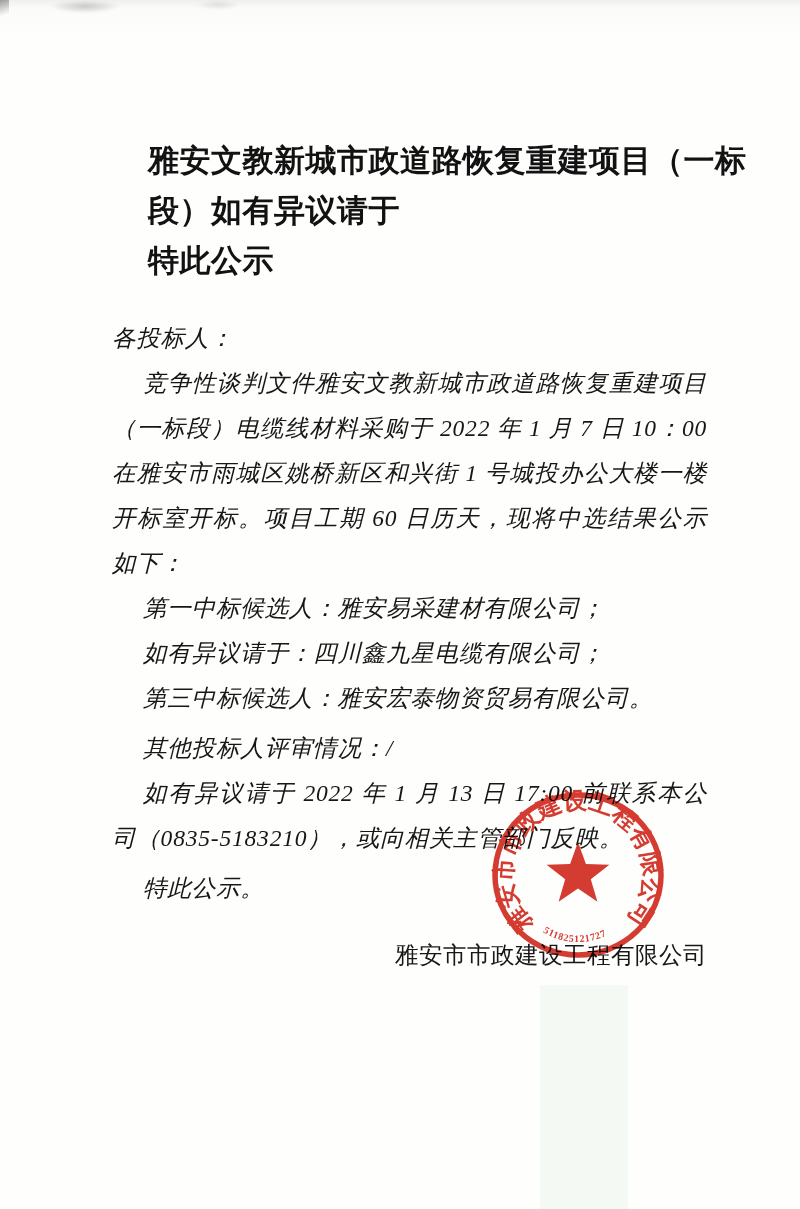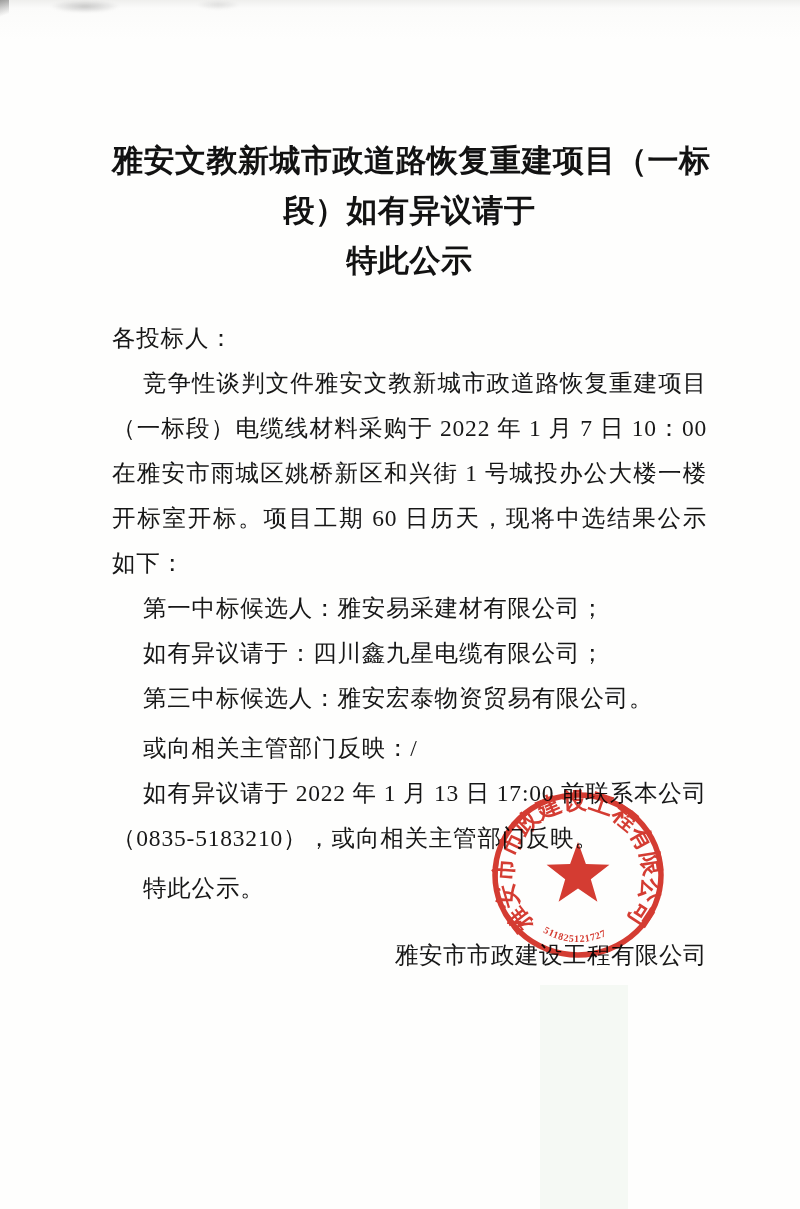--- a/index.html
+++ b/index.html
@@ -37,35 +37,36 @@
 
   .content {
     position: absolute;
     left: 112px;
     top: 0;
     width: 595px;
   }
 
   .title-block {
     margin-top: 136px;
-    text-align: center;
     font-weight: bold;
     font-size: 31px;
     line-height: 50px;
     letter-spacing: 0.5px;
     color: #121212;
+    margin-left: 36px;
   }
   .title-line { white-space: nowrap; }
 
   .body-block {
     margin-top: 30px;
     font-size: 23.5px;
     line-height: 45px;
     text-align: justify;
     letter-spacing: 0.8px;
+    font-style: italic;
   }
   .body-block p {
     margin: 0;
     text-justify: inter-character;
   }
   .indent { text-indent: 31px; }
   .gap-sm { margin-top: 5px !important; }
 
   .sig-block {
     margin-top: 20px;
@@ -108,21 +109,21 @@
       <div class="title-line">段）如有异议请于</div>
       <div class="title-line">特此公示</div>
     </div>
 
     <div class="body-block">
       <p>各投标人：</p>
       <p class="indent">竞争性谈判文件雅安文教新城市政道路恢复重建项目（一标段）电缆线材料采购于 2022 年 1 月 7 日 10：00 在雅安市雨城区姚桥新区和兴街 1 号城投办公大楼一楼开标室开标。项目工期 60 日历天，现将中选结果公示如下：</p>
       <p class="indent">第一中标候选人：雅安易采建材有限公司；</p>
       <p class="indent">如有异议请于：四川鑫九星电缆有限公司；</p>
       <p class="indent">第三中标候选人：雅安宏泰物资贸易有限公司。</p>
-      <p class="indent gap-sm">或向相关主管部门反映：/</p>
+      <p class="indent gap-sm">其他投标人评审情况：/</p>
       <p class="indent">如有异议请于 2022 年 1 月 13 日 17:00 前联系本公司（0835-5183210），或向相关主管部门反映。</p>
       <p class="indent gap-sm">特此公示。</p>
     </div>
 
     <div class="sig-block">
       <div>雅安市市政建设工程有限公司</div>
     </div>
 
   </div>
 

